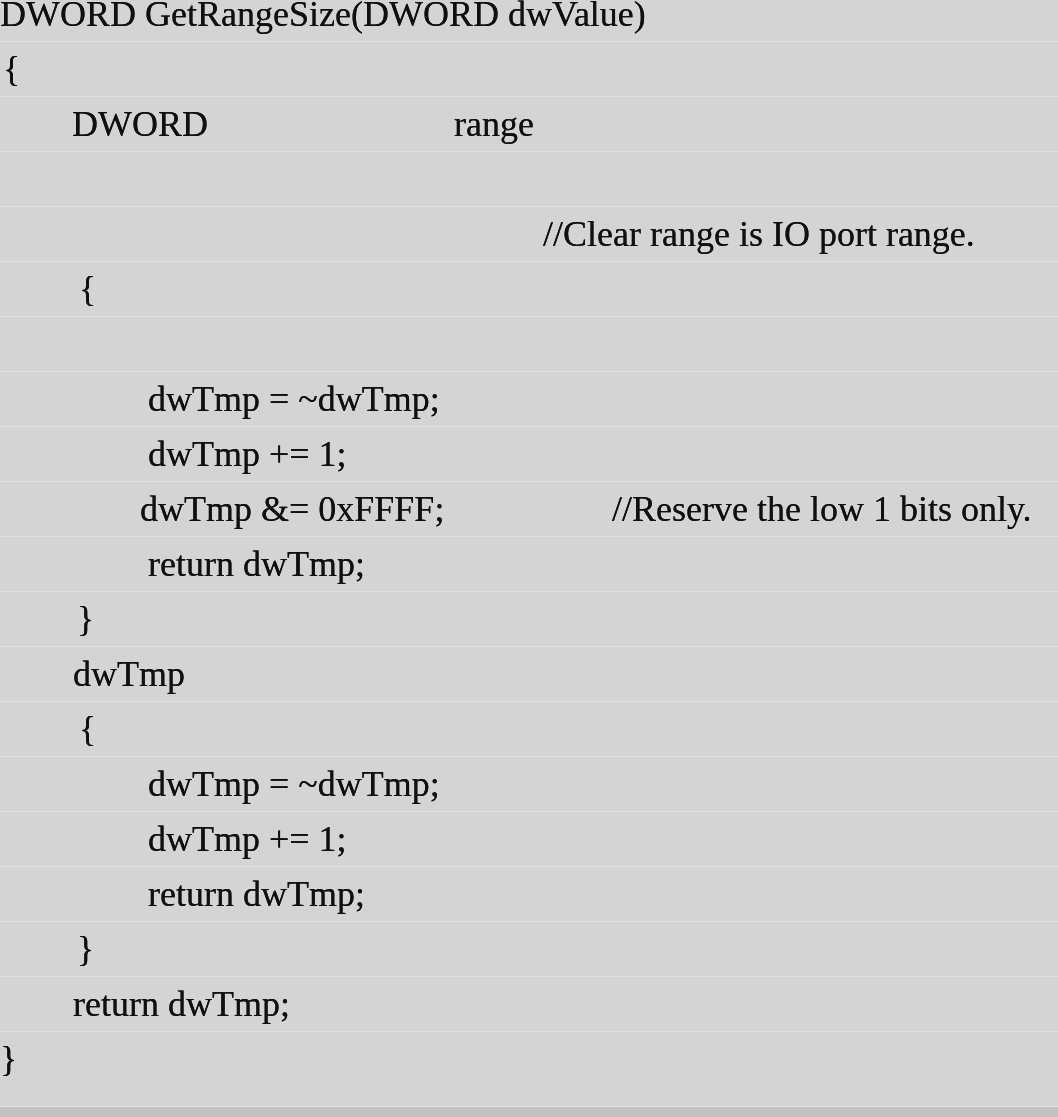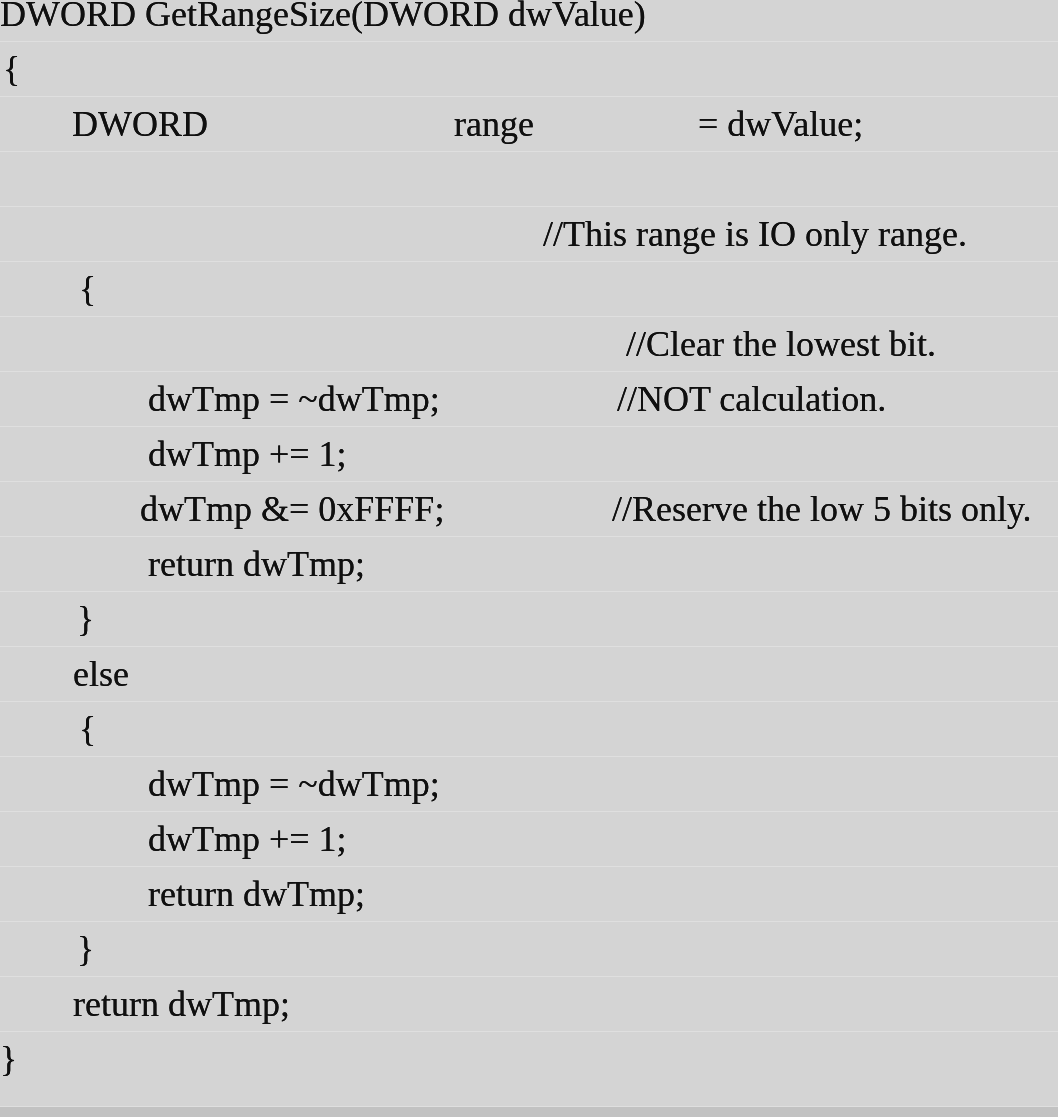--- a/index.html
+++ b/index.html
@@ -45,61 +45,58 @@
       <span class="seg" style="left:0px">DWORD GetRangeSize(DWORD dwValue)</span>
     </div>
 
     <div class="line">
       <span class="seg" style="left:3px">{</span>
     </div>
 
     <div class="line">
       <span class="seg" style="left:72px">DWORD</span>
       <span class="seg" style="left:454px">range</span>
-      <span class="seg" style="left:698px">= dwValue;</span>
     </div>
 
     <div class="line"></div>
 
     <div class="line">
-      <span class="seg" style="left:543px">//This range is IO only range.</span>
+      <span class="seg" style="left:543px">//Clear range is IO port range.</span>
     </div>
 
     <div class="line">
       <span class="seg" style="left:79px">{</span>
     </div>
 
     <div class="line">
-      <span class="seg" style="left:626px">//Clear the lowest bit.</span>
     </div>
 
     <div class="line">
       <span class="seg" style="left:148px">dwTmp = ~dwTmp;</span>
-      <span class="seg" style="left:617px">//NOT calculation.</span>
     </div>
 
     <div class="line">
       <span class="seg" style="left:148px">dwTmp += 1;</span>
     </div>
 
     <div class="line">
       <span class="seg" style="left:140px">dwTmp &amp;= 0xFFFF;</span>
-      <span class="seg" style="left:612px">//Reserve the low 5 bits only.</span>
+      <span class="seg" style="left:612px">//Reserve the low 1 bits only.</span>
     </div>
 
     <div class="line">
       <span class="seg" style="left:148px">return dwTmp;</span>
     </div>
 
     <div class="line">
       <span class="seg" style="left:77px">}</span>
     </div>
 
     <div class="line">
-      <span class="seg" style="left:73px">else</span>
+      <span class="seg" style="left:73px">dwTmp</span>
     </div>
 
     <div class="line">
       <span class="seg" style="left:79px">{</span>
     </div>
 
 
     <div class="line">
       <span class="seg" style="left:148px">dwTmp = ~dwTmp;</span>
     </div>

